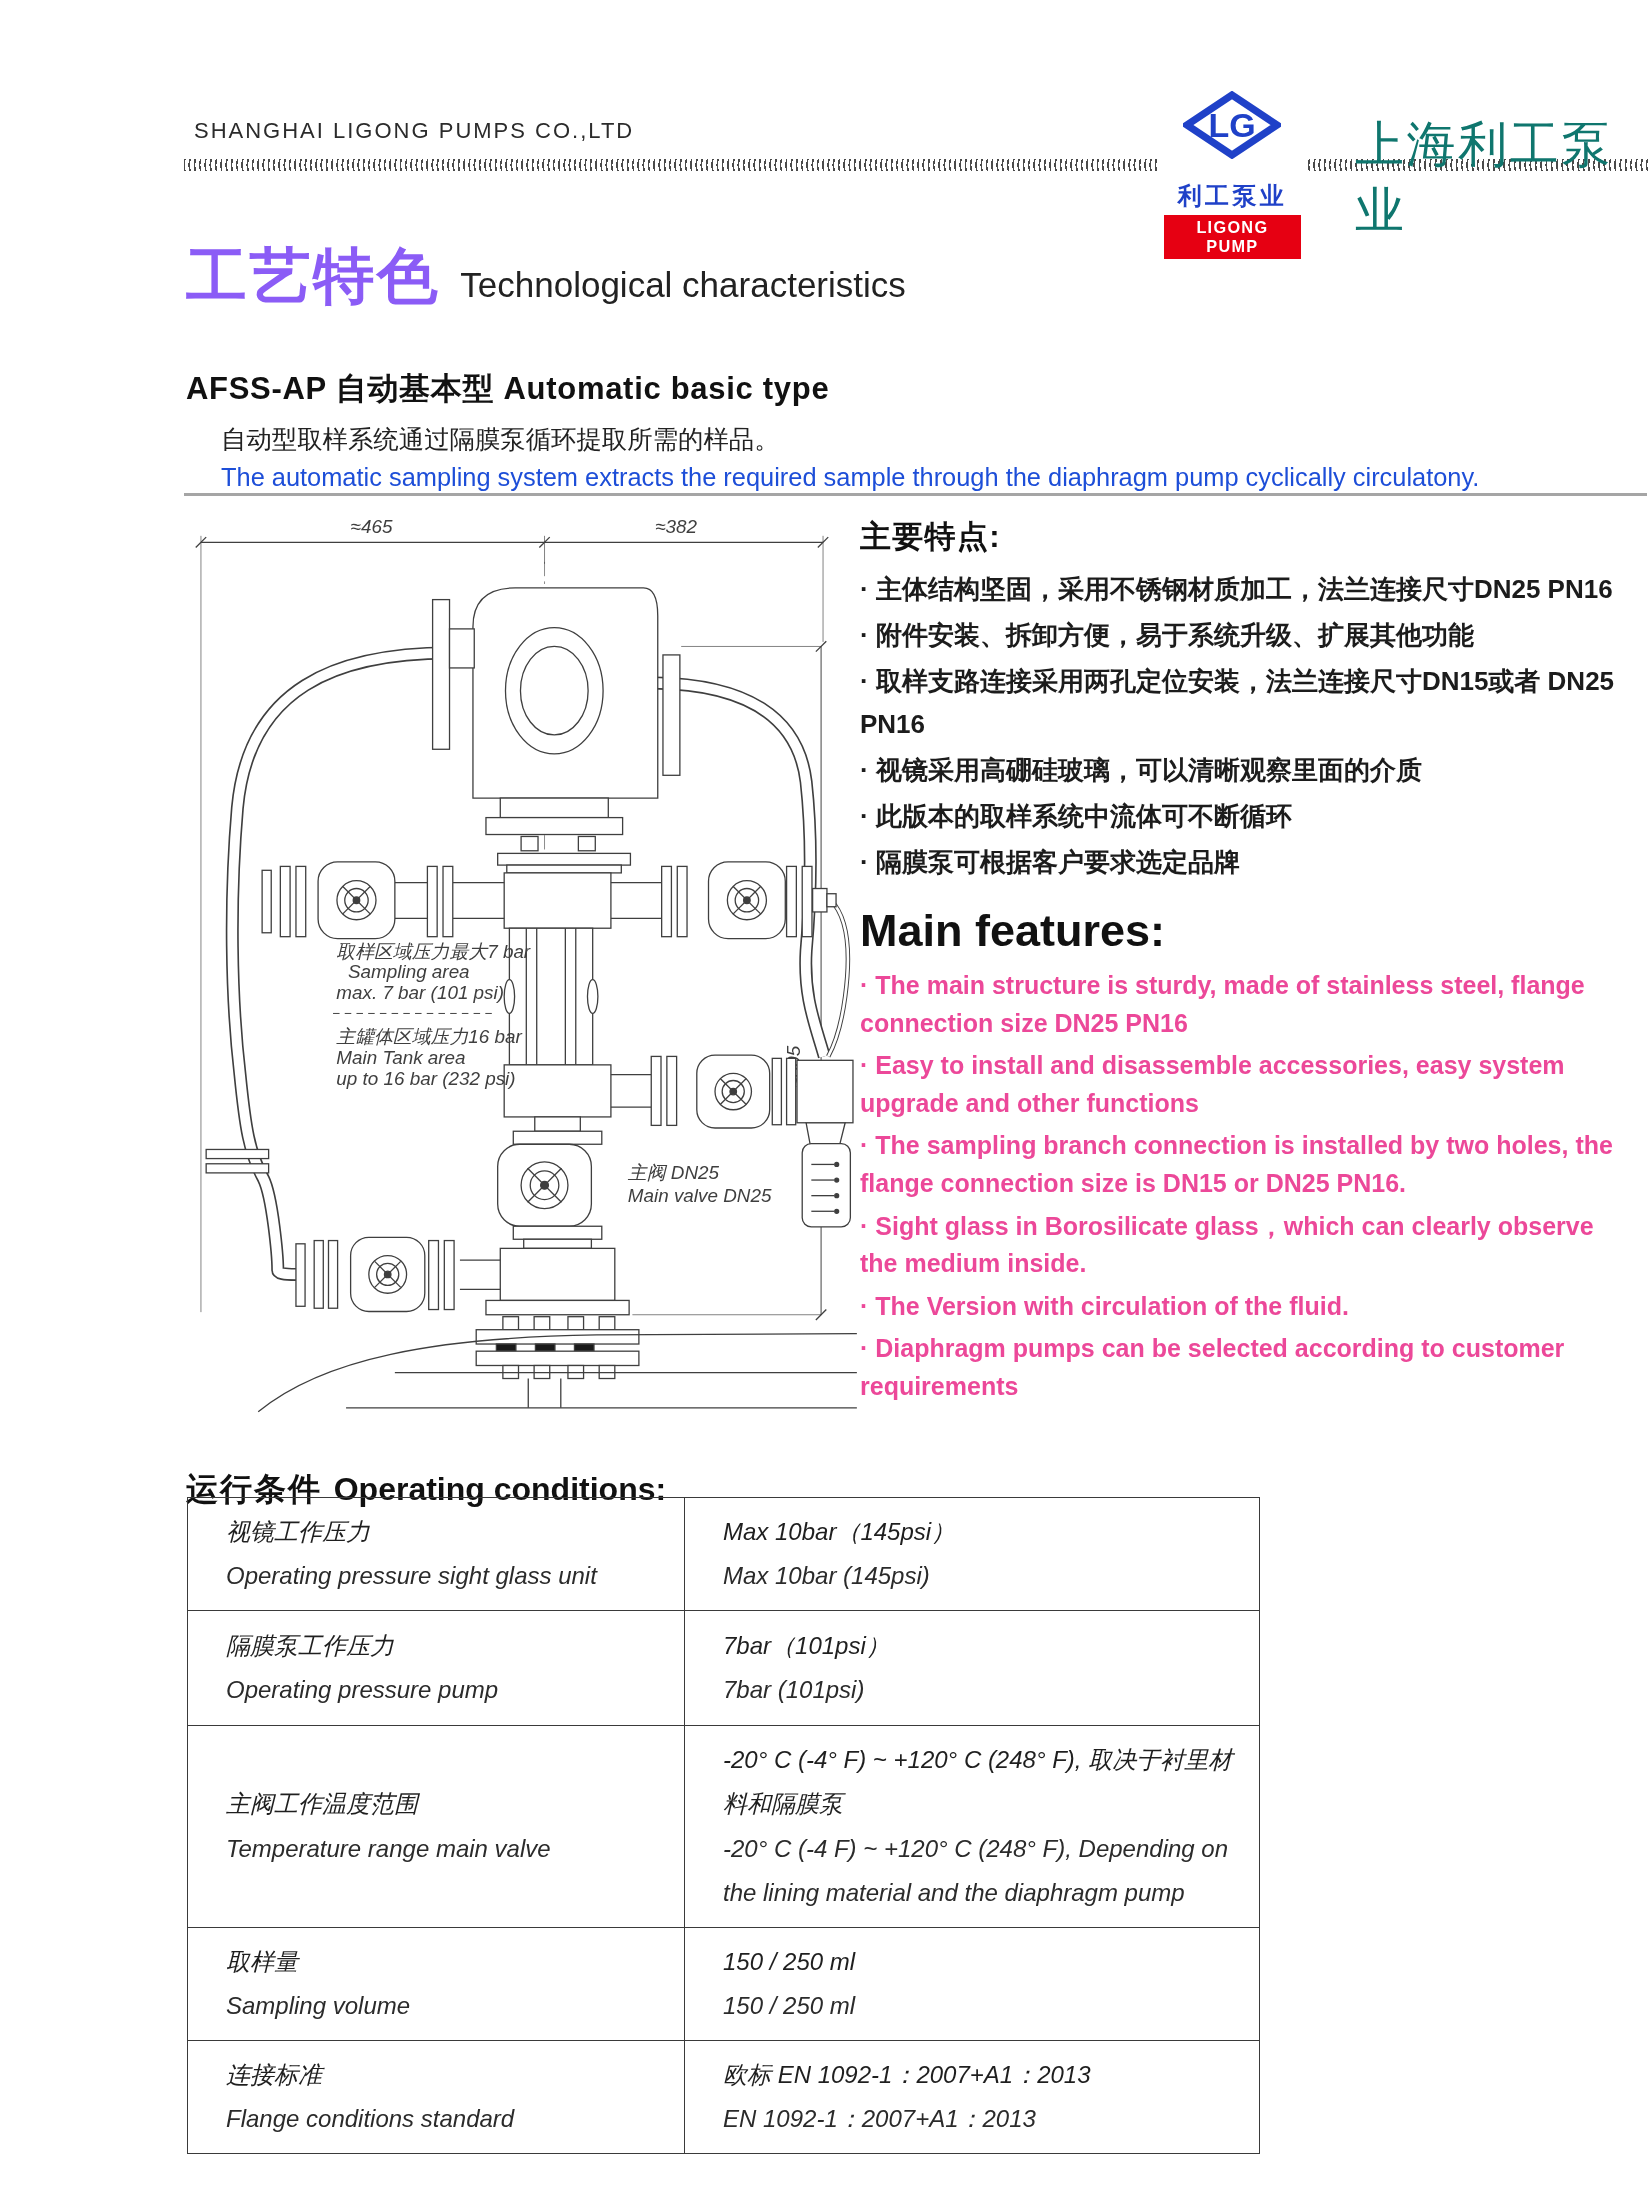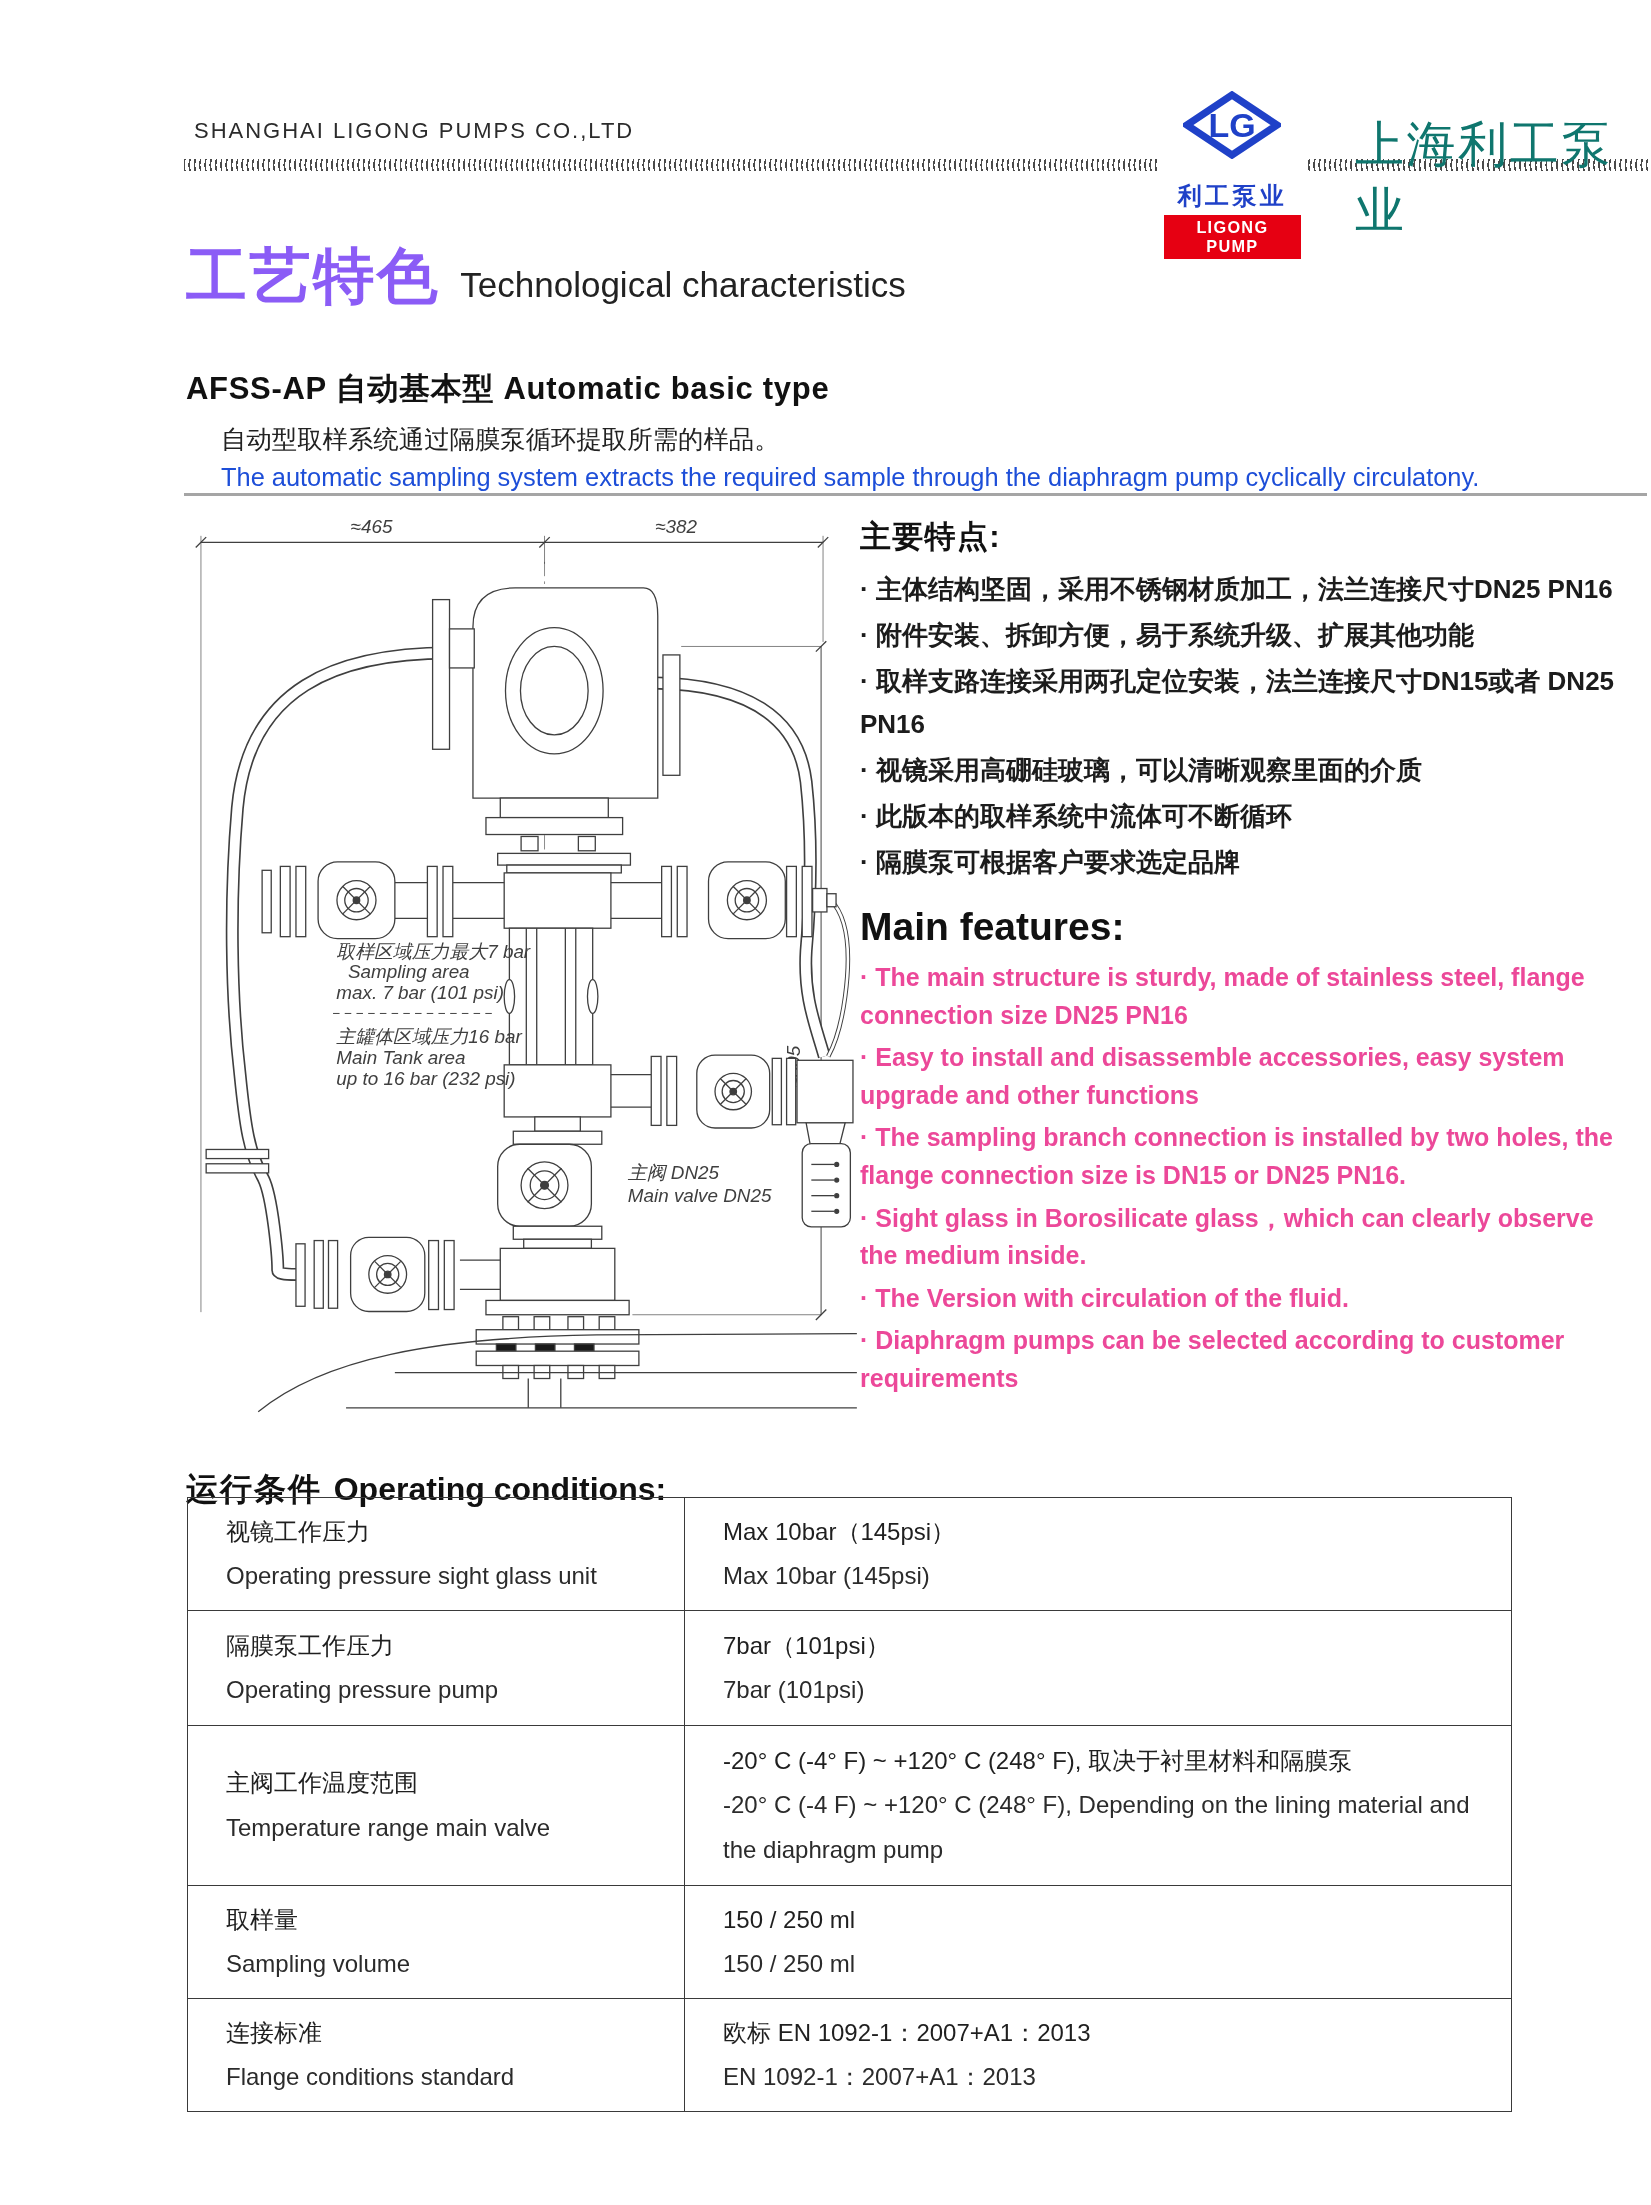--- a/index.html
+++ b/index.html
@@ -23,28 +23,28 @@
   .model{position:absolute;left:186px;top:368px;font-size:31px;font-weight:bold;color:#111;letter-spacing:0.7px;}
   .desc-cn{position:absolute;left:221px;top:423px;font-size:25.4px;color:#222;}
   .desc-en{position:absolute;left:221px;top:463px;font-size:25.4px;color:#1d4ed8;}
   .rule{position:absolute;left:184px;top:493px;width:1463px;height:2.6px;background:#a5a5a5;}
   
   .diagram{position:absolute;left:180px;top:502px;width:677px;height:911px;}
   .dtext{font-style:italic;font-size:29px;fill:#3f3f3f;stroke:none;}
   
   .features{position:absolute;left:860px;top:516px;width:768px;}
   .feat-h-cn{font-size:31px;font-weight:bold;color:#111;letter-spacing:1.3px;}
-  .feat-h-en{font-size:39px;font-weight:bold;color:#111;margin-top:22px;}
+  .feat-h-en{font-size:45px;font-weight:bold;color:#111;margin-top:22px;}
   .feat-list{margin:10.4px 0 0 0;padding:0;list-style:none;font-weight:bold;}
   .feat-list-cn li{font-size:26px;line-height:1.62;color:#1c1c1c;margin-bottom:3.9px;}
   .feat-list-en li{font-size:25px;line-height:1.5;color:#ec4899;margin-bottom:5.2px;}
   
   .op-head{position:absolute;left:186px;top:1437px;font-size:32px;font-weight:bold;color:#111;margin-top:31px;}
   .op-head .cn{letter-spacing:2px;margin-right:11.7px;}
-  table.op{position:absolute;left:187px;top:1497px;width:1325px;border-collapse:collapse;table-layout:fixed;}
+  table.op{position:absolute;left:187px;top:1497px;width:1073px;border-collapse:collapse;table-layout:fixed;font-style:italic;}
   table.op td{border:1.3px solid #3a3a3a;vertical-align:middle;padding:11.7px 13px 11.7px 38px;font-size:24px;line-height:1.85;color:#1f1f1f;}
   table.op col.c1{width:497px;}
   .r1{height:98px}.r2{height:115px}.r3{height:160px}.r4{height:108px}.r5{height:98px}
   .lbl-cn{display:block;}
   .lbl-en{display:block;color:#2b2b2b;}
 </style>
 </head>
 <body>
 
 <div id="page">

